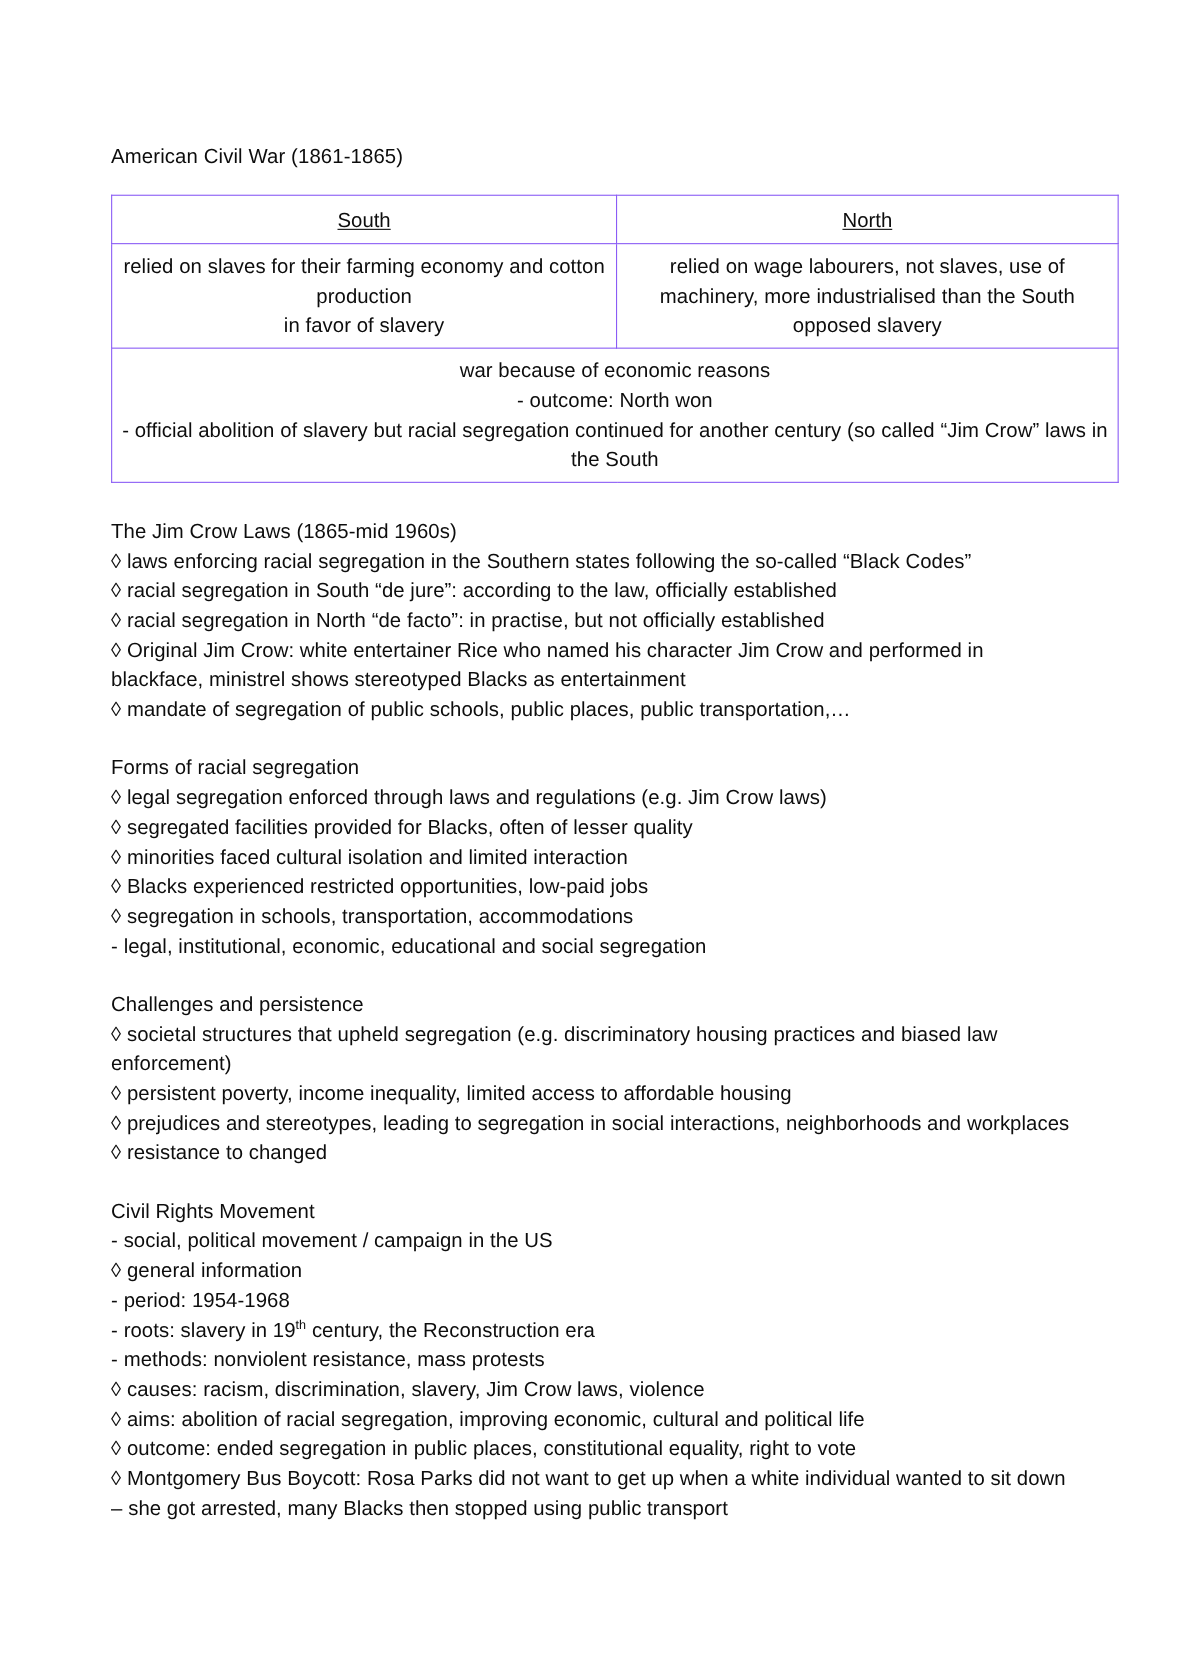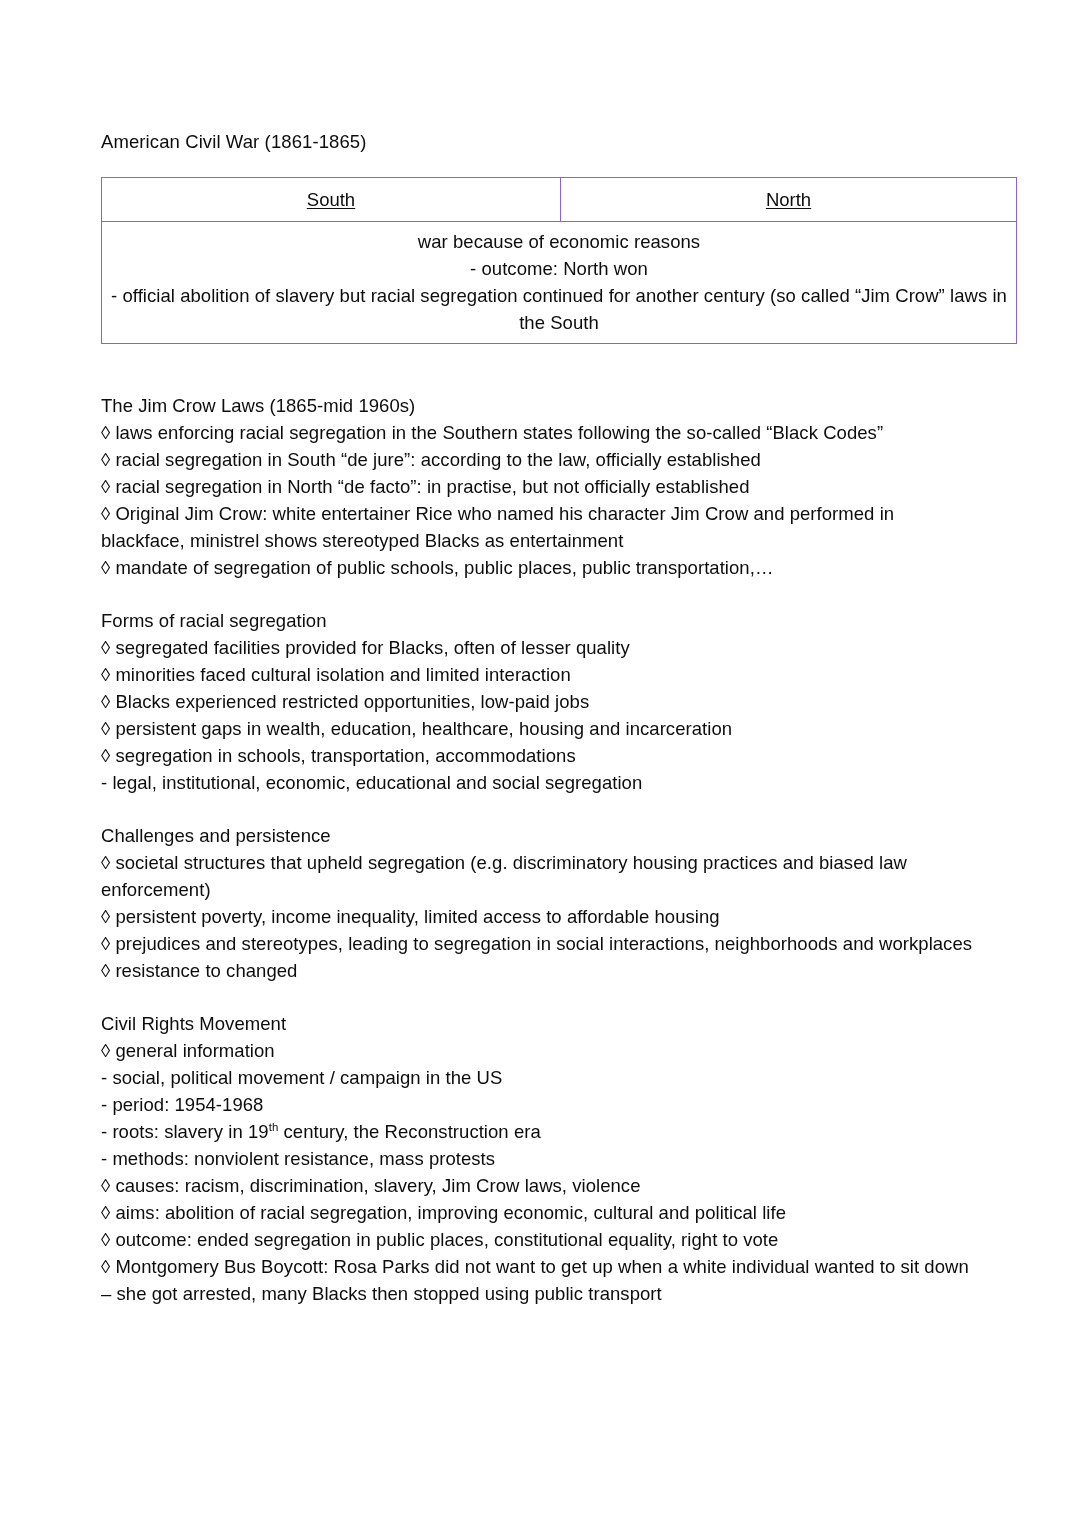--- a/index.html
+++ b/index.html
@@ -53,21 +53,21 @@
     text-underline-offset: 2px;
   }
   .col-left  { width: 440px; }
   .col-right { width: 437px; }
   td.merged { padding-bottom: 9px; }
 
   
   .section {
     margin-top: 26px;
   }
-  .section.first { margin-top: 48px; }
+  .section.first { margin-top: 30px; }
   .line {
     font-size: 18.5px;
     line-height: 27px;
     letter-spacing: 0.05px;
     white-space: pre-wrap;
     margin: 0;
   }
   .line.heading { }
   sup {
     font-size: 0.62em;
@@ -86,58 +86,64 @@
     <tbody>
       <tr>
         <td class="head col-left">
           <span class="hdr-underline">South</span>
         </td>
         <td class="head col-right">
           <span class="hdr-underline">North</span>
         </td>
       </tr>
       <tr>
+        <td class="col-left line">relied on slaves for their farming economy and cotton production
+in favor of slavery</td>
+        <td class="col-right line">relied on wage labourers, not slaves, use of machinery, more industrialised than the South
+opposed slavery</td>
+      </tr>
+      <tr>
         <td class="merged line" colspan="2">war because of economic reasons
 - outcome: North won
 - official abolition of slavery but racial segregation continued for another century (so called “Jim Crow” laws in the South</td>
       </tr>
     </tbody>
   </table>
 
   <div class="section first">
     <p class="line heading">The Jim Crow Laws (1865-mid 1960s)</p>
     <p class="line">◊ laws enforcing racial segregation in the Southern states following the so-called “Black Codes”</p>
     <p class="line">◊ racial segregation in South “de jure”: according to the law, officially established</p>
     <p class="line">◊ racial segregation in North “de facto”: in practise, but not officially established</p>
     <p class="line">◊ Original Jim Crow: white entertainer Rice who named his character Jim Crow and performed in blackface, ministrel shows stereotyped Blacks as entertainment</p>
     <p class="line">◊ mandate of segregation of public schools, public places, public transportation,…</p>
   </div>
 
   <div class="section">
     <p class="line heading">Forms of racial segregation</p>
+    <p class="line">◊ legal segregation enforced through laws and regulations (e.g. Jim Crow laws)</p>
     <p class="line">◊ segregated facilities provided for Blacks, often of lesser quality</p>
     <p class="line">◊ minorities faced cultural isolation and limited interaction</p>
     <p class="line">◊ Blacks experienced restricted opportunities, low-paid jobs</p>
-    <p class="line">◊ persistent gaps in wealth, education, healthcare, housing and incarceration</p>
     <p class="line">◊ segregation in schools, transportation, accommodations</p>
     <p class="line">- legal, institutional, economic, educational and social segregation</p>
   </div>
 
   <div class="section">
     <p class="line heading">Challenges and persistence</p>
     <p class="line">◊ societal structures that upheld segregation (e.g. discriminatory housing practices and biased law enforcement)</p>
     <p class="line">◊ persistent poverty, income inequality, limited access to affordable housing</p>
     <p class="line">◊ prejudices and stereotypes, leading to segregation in social interactions, neighborhoods and workplaces</p>
     <p class="line">◊ resistance to changed</p>
   </div>
 
   <div class="section">
     <p class="line heading">Civil Rights Movement</p>
+    <p class="line">- social, political movement / campaign in the US</p>
     <p class="line">◊ general information</p>
-    <p class="line">- social, political movement / campaign in the US</p>
     <p class="line">- period: 1954-1968</p>
     <p class="line"><span>- roots: slavery in 19</span><sup>th</sup><span> century, the Reconstruction era</span></p>
     <p class="line">- methods: nonviolent resistance, mass protests</p>
     <p class="line">◊ causes: racism, discrimination, slavery, Jim Crow laws, violence</p>
     <p class="line">◊ aims: abolition of racial segregation, improving economic, cultural and political life</p>
     <p class="line">◊ outcome: ended segregation in public places, constitutional equality, right to vote</p>
     <p class="line">◊ Montgomery Bus Boycott: Rosa Parks did not want to get up when a white individual wanted to sit down – she got arrested, many Blacks then stopped using public transport</p>
   </div>
 
 </div>

